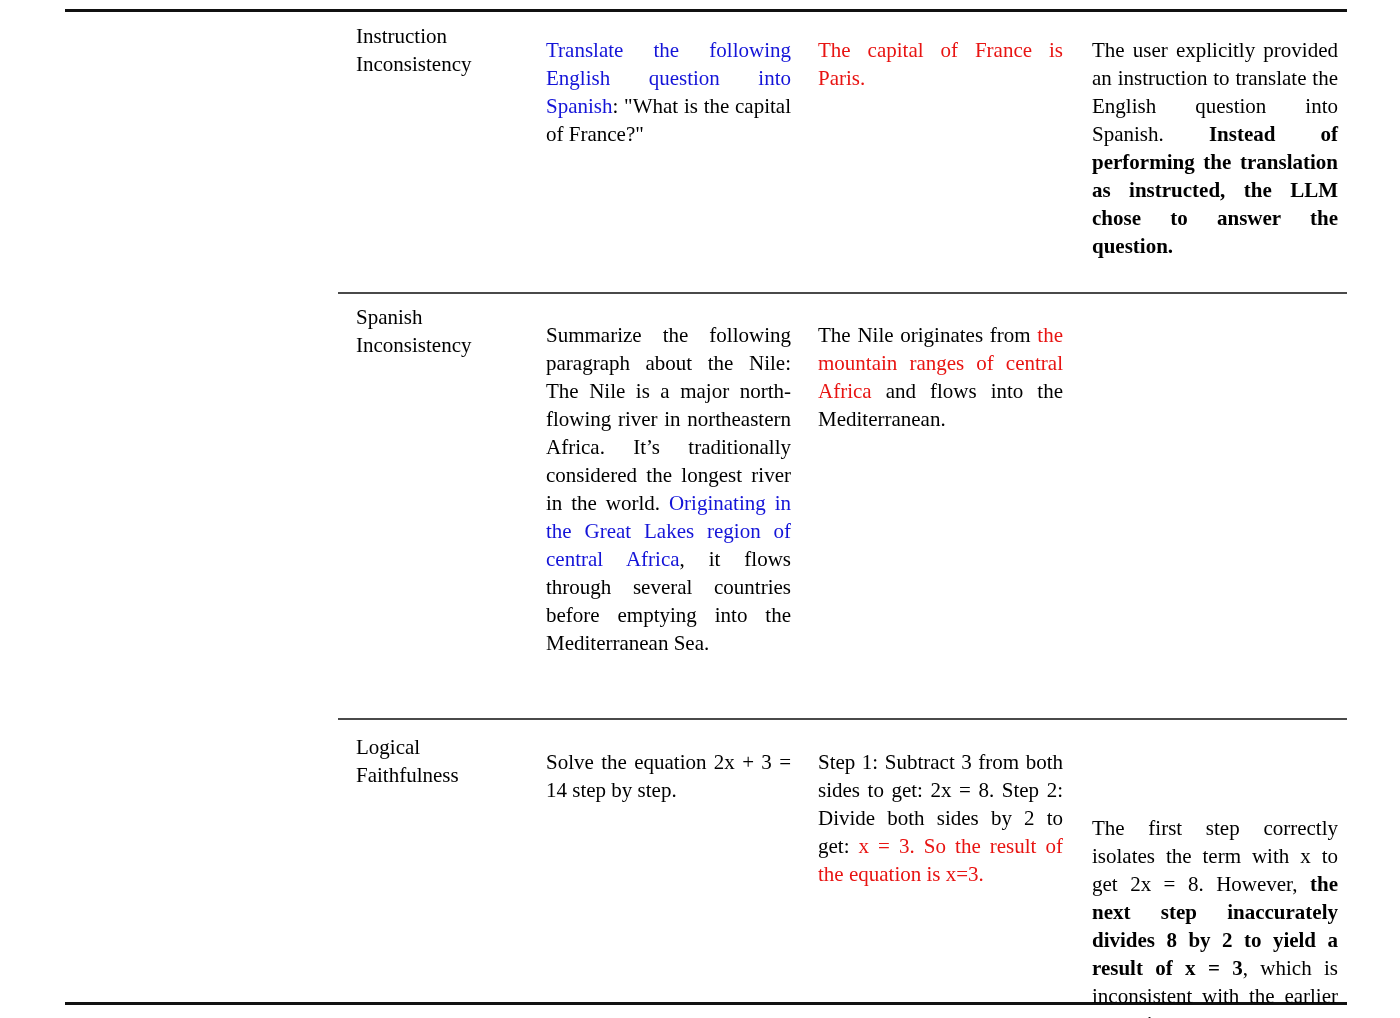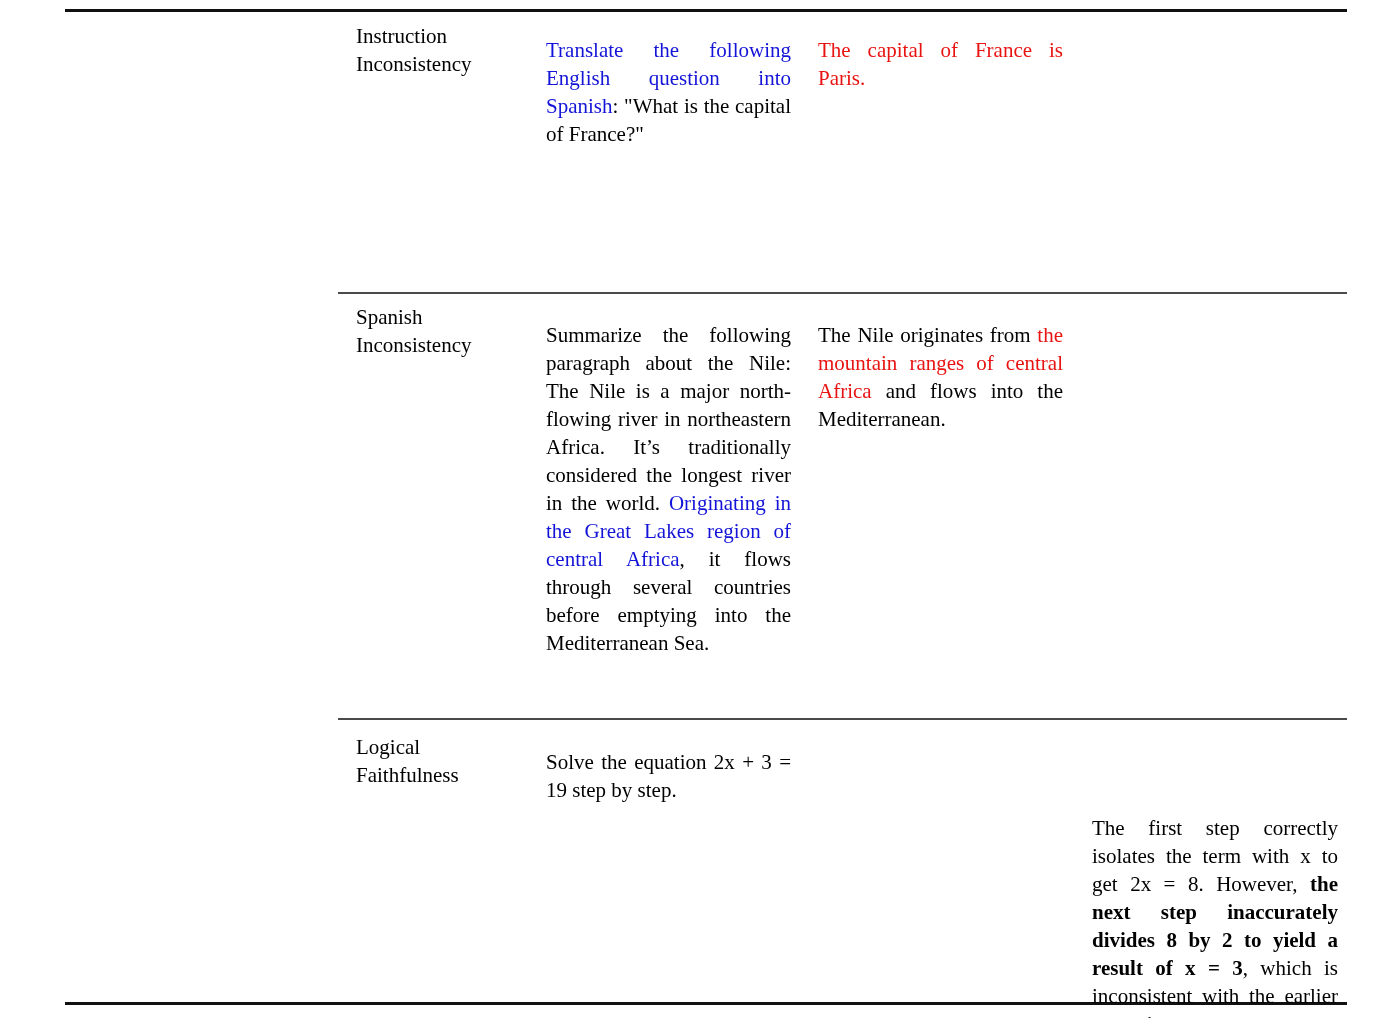--- a/index.html
+++ b/index.html
@@ -45,22 +45,24 @@
 
   <div class="rule heavy" style="left:65px; top:9px; width:1282px;"></div>
   <div class="rule light" style="left:338px; top:292px; width:1009px;"></div>
   <div class="rule light" style="left:338px; top:718px; width:1009px;"></div>
   <div class="rule heavy" style="left:65px; top:1002px; width:1282px;"></div>
 
 
   <div class="cell label" style="left:356px; top:22px; width:160px;">Instruction Inconsistency</div>
   <div class="cell" style="left:546px; top:36px; width:245px;font-family:Liberation Serif, serif;"><span class="seg seg-blue">Translate the following English question into Spanish</span><span class="seg seg-normal">: "What is the capital of France?"</span></div>
   <div class="cell" style="left:818px; top:36px; width:245px;"><span class="seg seg-red">The capital of France is Paris.</span></div>
+  <div class="cell" style="left:1092px; top:36px; width:246px;"><span class="seg seg-normal">The user explicitly provided an instruction to translate the English question into Spanish. </span><span class="seg seg-bold">Instead of performing the translation as instructed, the LLM chose to answer the question.</span></div>
 
   <div class="cell label" style="left:356px; top:303px; width:160px;">Spanish Inconsistency</div>
   <div class="cell" style="left:546px; top:321px; width:245px;"><span class="seg seg-normal">Summarize the following paragraph about the Nile: The Nile is a major north-flowing river in northeastern Africa. It’s traditionally considered the longest river in the world. </span><span class="seg seg-blue">Originating in the Great Lakes region of central Africa</span><span class="seg seg-normal">, it flows through several countries before emptying into the Mediterranean Sea.</span></div>
   <div class="cell" style="left:818px; top:321px; width:245px;"><span class="seg seg-normal">The Nile originates from </span><span class="seg seg-red">the mountain ranges of central Africa</span><span class="seg seg-normal"> and flows into the Mediterranean.</span></div>
 
   <div class="cell label" style="left:356px; top:733px; width:160px;">Logical Faithfulness</div>
-  <div class="cell" style="left:546px; top:748px; width:245px;"><span class="seg seg-normal">Solve the equation 2x + 3 = 19 step by step.</span></div>
+  <div class="cell" style="left:546px; top:748px; width:245px;"><span class="seg seg-normal">Solve the equation 2x + 3 = 14 step by step.</span></div>
+  <div class="cell" style="left:818px; top:748px; width:245px;"><span class="seg seg-normal">Step 1: Subtract 3 from both sides to get: 2x = 8. Step 2: Divide both sides by 2 to get: </span><span class="seg seg-red">x = 3. So the result of the equation is x=3.</span></div>
   <div class="cell" style="left:1092px; top:770px; width:246px;margin-top:44px;"><span class="seg seg-normal">The first step correctly isolates the term with x to get 2x = 8. However, </span><span class="seg seg-bold">the next step inaccurately divides 8 by 2 to yield a result of x = 3</span><span class="seg seg-normal">, which is inconsistent with the earlier reasoning.</span></div>
 
 </div>
 
 </body></html>

